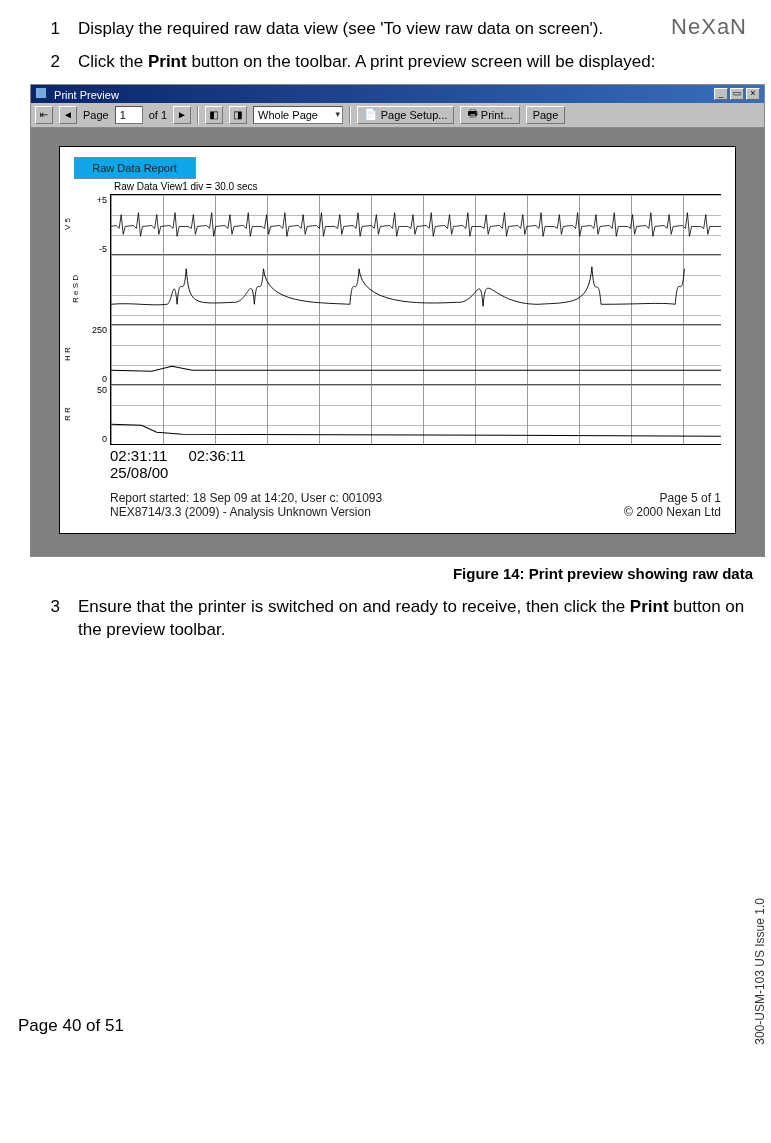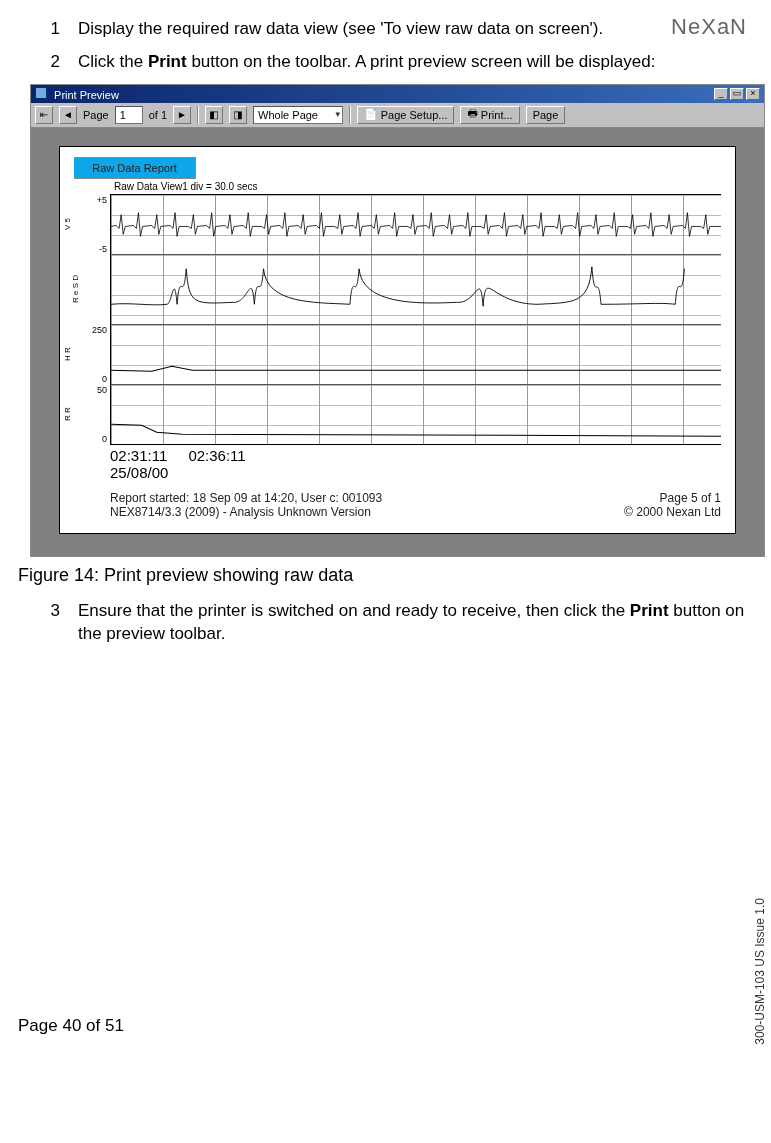--- a/index.html
+++ b/index.html
@@ -152,21 +152,21 @@
   .chart-times{
     display:flex;font-size:15px;color:#000;
     margin-left:36px;padding-top:2px;gap:20px;
   }
   .rpt-footer{
     display:flex;justify-content:space-between;font-size:12px;color:#222;
     margin-top:10px;margin-left:36px;
   }
 
   .fig-caption{
-    text-align:left;font-weight:normal;font-size:18px;margin:8px 0 14px 0;
+    text-align:right;font-weight:bold;font-size:15px;margin:8px 0 14px 0;
   }
 
   .side-doc {
     position:absolute;right:4px;bottom:160px;
     transform:rotate(-90deg);transform-origin:right bottom;
     font-size:12px;color:#333;
   }
   .footer {
     position:absolute;left:18px;right:15px;bottom:22px;
     display:flex;justify-content:space-between;align-items:baseline;

